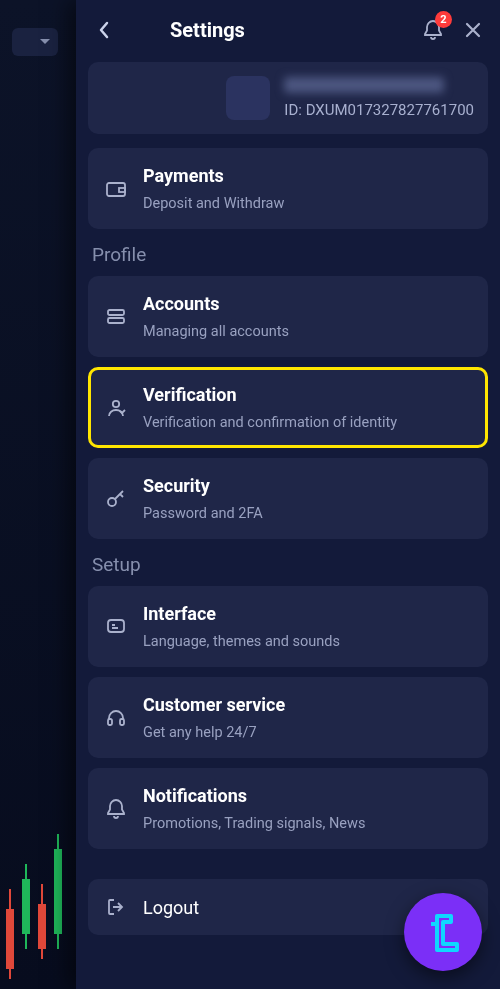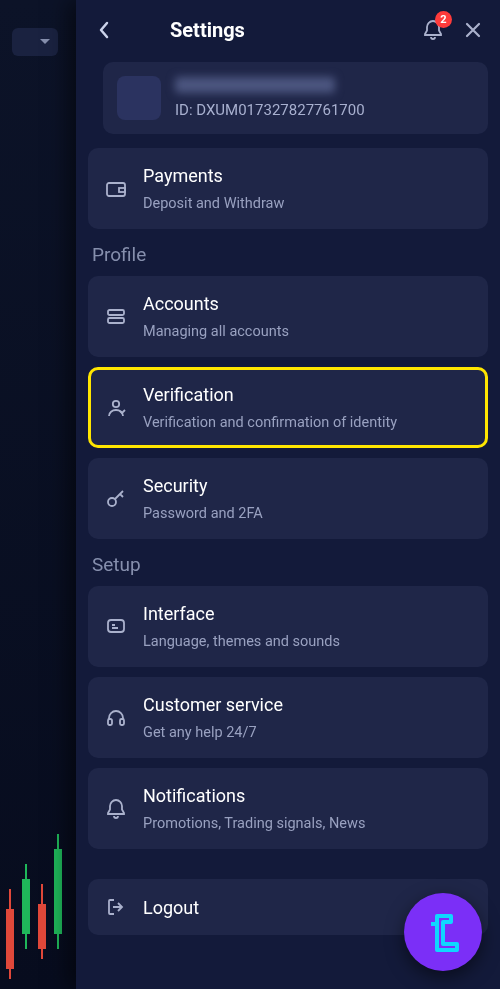--- a/index.html
+++ b/index.html
@@ -33,38 +33,38 @@
   .back-btn { width: 28px; height: 28px; display: flex; align-items: center; justify-content: center; color: #cbd2ea; cursor: pointer; }
   .title { color: #fff; font-size: 20px; font-weight: 700; margin-left: 4px; }
   .header-right { margin-left: auto; display: flex; align-items: center; gap: 14px; }
   .bell { position: relative; width: 26px; height: 26px; display: flex; align-items: center; justify-content: center; color: #aab1cc; cursor: pointer; }
   .badge { position: absolute; top: -6px; right: -6px; min-width: 17px; height: 17px; border-radius: 9px;
            background: #ff3b3b; color: #fff; font-size: 11px; font-weight: 700;
            display: flex; align-items: center; justify-content: center; padding: 0 2px; }
   .close-btn { width: 26px; height: 26px; color: #aab1cc; display: flex; align-items: center; justify-content: center; cursor: pointer; }
 
   .id-card {
-    background: #1f2648; border-radius: 10px; padding: 14px 14px; margin: 8px 0 14px 15px;
-    display: flex; align-items: center; gap: 14px;
+    background: #1f2648; border-radius: 10px; padding: 14px 14px; margin: 8px 0 14px 0;
+    display: flex; align-items: center; gap: 14px; justify-content: flex-end;
   }
   .avatar-box { width: 44px; height: 44px; border-radius: 8px; background: #2b3360; }
   .id-text .name-blur { width: 160px; height: 16px; border-radius: 4px;
     background: #4c5680; filter: blur(4px); }
   .id-text .sub { color: #a8b0cf; font-size: 15px; margin-top: 8px; }
 
   .section-label { color: #868fad; font-size: 19px; margin: 14px 4px 10px 4px; }
 
   .item {
     background: #1f2648; border-radius: 10px; padding: 14px 14px;
     display: flex; align-items: center; gap: 16px; margin-bottom: 10px;
     cursor: pointer; border: 3px solid transparent;
   }
   .item.highlight { border-color: #ffe600; }
   .item .ic { width: 22px; height: 22px; color: #aab1cc; flex-shrink: 0; display: flex; align-items: center; justify-content: center; }
-  .item .texts .lbl { color: #fff; font-size: 18px; font-weight: 400; }
+  .item .texts .lbl { color: #fff; font-size: 18px; font-weight: 700; }
   .item .texts .sub { color: #99a1c0; font-size: 14.5px; margin-top: 9px; }
   .item.logout .texts .lbl { font-weight: 400; }
 
   .spacer-big { height: 20px; }
 
   
   .fab {
     position: absolute; right: 18px; bottom: 18px; width: 78px; height: 78px;
     border-radius: 50%; background: #7b2ff7; display: flex; align-items: center; justify-content: center;
     box-shadow: 0 6px 18px rgba(0,0,0,.5); z-index: 3; cursor: pointer;

